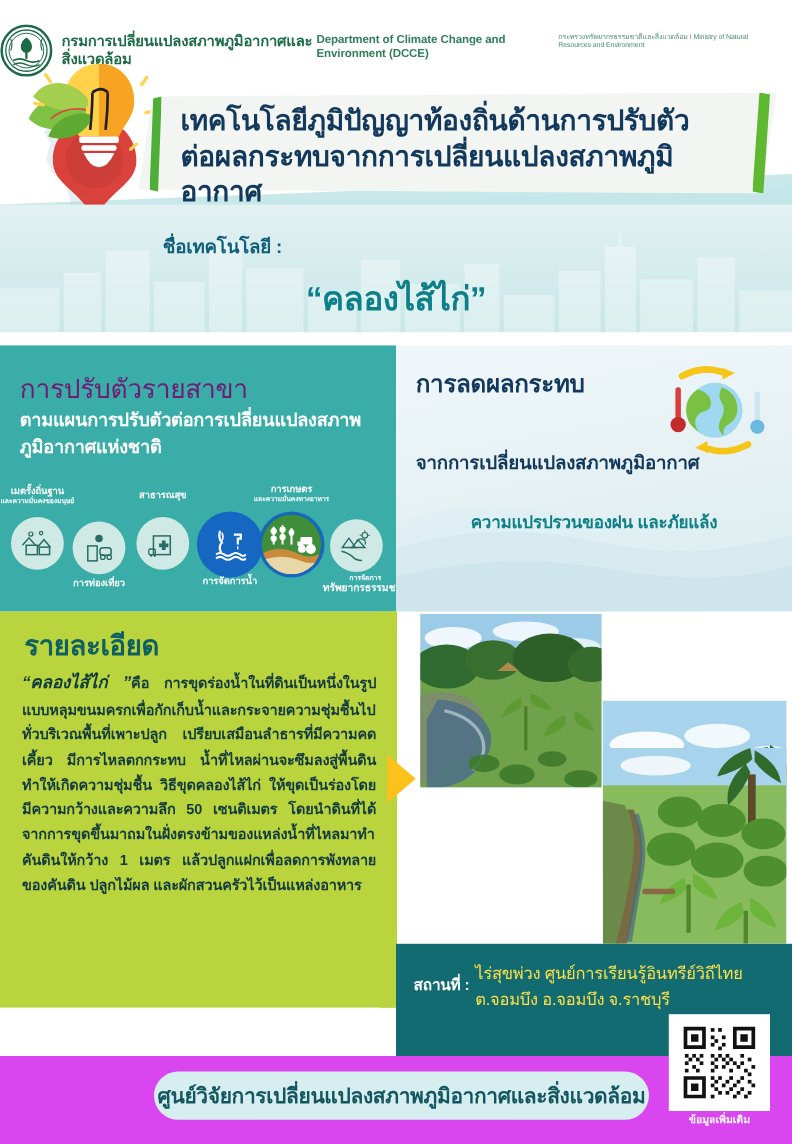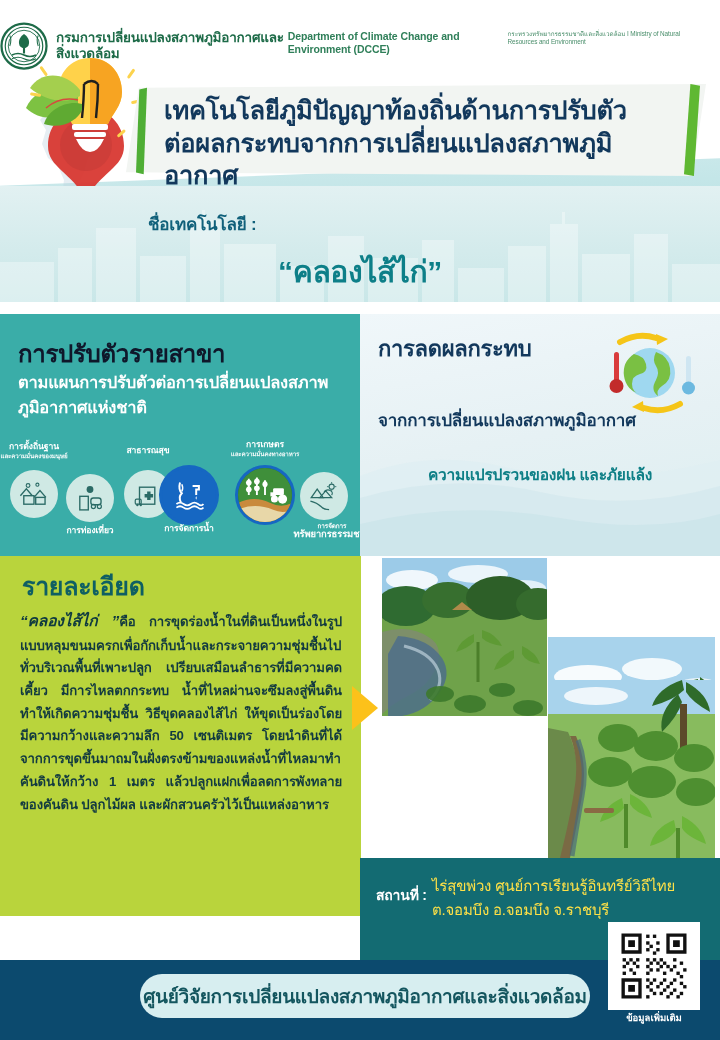--- a/index.html
+++ b/index.html
@@ -85,21 +85,21 @@
     color:#0d7f88; font-weight:bold; font-size:30px; letter-spacing:-.4px;
   }
 
   
   .panel-left {
     position:absolute; left:0; top:314px; width:360px; height:242px;
     background:#3aada8; overflow:hidden;
   }
   .pl-h1 {
     position:absolute; left:18px; top:20px;
-    color:#0f172a; font-weight:bold; font-size:24px; letter-spacing:-.3px;
+    color:#701a75; font-weight:normal; font-size:24px; letter-spacing:-.3px;
   }
   .pl-h2 {
     position:absolute; left:18px; top:56px; width:330px;
     color:#ffffff; font-size:16.5px; font-weight:bold; line-height:1.5;
     letter-spacing:-.2px;
   }
 
   .icons-wrap { position:absolute; left:0; top:126px; width:360px; height:108px; }
   .ic { position:absolute; }
   .ic-circle {
@@ -193,21 +193,21 @@
     z-index:6;
   }
   .qr-cap {
     position:absolute; left:608px; top:1010px; width:92px; text-align:center;
     color:#ffffff; font-size:9.5px; font-weight:bold; z-index:6;
   }
 
   
   .footer {
     position:absolute; left:0; top:960px; width:720px; height:80px;
-    background:#0c4a6e;
+    background:#d946ef;
   }
   .footer-pill {
     position:absolute; left:140px; top:14px; width:450px; height:44px;
     background:#d7eef0; border-radius:24px;
     display:flex; align-items:center; justify-content:center;
   }
   .footer-pill span {
     color:#14565f; font-weight:bold; font-size:19px; letter-spacing:-.3px;
   }
 </style>
@@ -325,21 +325,21 @@
           <svg viewBox="0 0 40 40" width="34" height="34">
             <path d="M4 22 L11 14 L18 22" fill="none" stroke="#2b6b66" stroke-width="1.6"></path>
             <path d="M20 24 L27 16 L34 24" fill="none" stroke="#2b6b66" stroke-width="1.6"></path>
             <rect x="8" y="22" width="12" height="10" fill="none" stroke="#2b6b66" stroke-width="1.6"></rect>
             <rect x="22" y="24" width="11" height="8" fill="none" stroke="#2b6b66" stroke-width="1.6"></rect>
             <circle cx="13" cy="10" r="2.2" fill="none" stroke="#2b6b66" stroke-width="1.3"></circle>
             <circle cx="24" cy="9" r="1.8" fill="none" stroke="#2b6b66" stroke-width="1.3"></circle>
           </svg>
         </div>
         <div class="ic-lab" style="left:-36px; top:-28px;">
-          <span>การตั้งถิ่นฐาน</span>
+          <span>เมตรั้งถิ่นฐาน</span>
           <span class="ic-sub">และความมั่นคงของมนุษย์</span>
         </div>
       </div>
 
       <div class="ic" style="left:66px; top:34px;">
         <div class="ic-circle">
           <svg viewBox="0 0 40 40" width="34" height="34">
             <circle cx="20" cy="10" r="4" fill="#2b6b66"></circle>
             <rect x="8" y="18" width="10" height="16" fill="none" stroke="#2b6b66" stroke-width="1.6"></rect>
             <rect x="21" y="20" width="12" height="8" rx="3" fill="none" stroke="#2b6b66" stroke-width="1.6"></rect>
@@ -360,21 +360,21 @@
             <rect x="5" y="26" width="7" height="6" rx="1.5" fill="none" stroke="#2b6b66" stroke-width="1.4"></rect>
             <circle cx="7.5" cy="33" r="1.4" fill="#2b6b66"></circle>
             <circle cx="11.5" cy="33" r="1.4" fill="#2b6b66"></circle>
           </svg>
         </div>
         <div class="ic-lab" style="left:-36px; top:-24px;">
           <span>สาธารณสุข</span>
         </div>
       </div>
 
-      <div class="ic" style="left:162px; top:28px;">
+      <div class="ic" style="left:182px; top:28px;">
         <div class="ic-circle active-blue" style="width:54px;height:54px;">
           <svg viewBox="0 0 40 40" width="36" height="36">
             <path d="M10 6 Q8 14 12 18 Q8 22 11 28" fill="none" stroke="#ffffff" stroke-width="2.2"></path>
             <path d="M12 8 Q14 12 12 16" fill="none" stroke="#ffffff" stroke-width="1.6"></path>
             <path d="M24 10 h7 v4 h-3 v6" fill="none" stroke="#ffffff" stroke-width="2.2"></path>
             <path d="M28 21 q1.6 3 0 4.4 q-1.6-1.4 0-4.4 Z" fill="#ffffff"></path>
             <path d="M6 30 q4-3 8 0 t8 0 t8 0 t6 0" fill="none" stroke="#ffffff" stroke-width="2"></path>
             <path d="M6 34 q4-3 8 0 t8 0 t8 0 t6 0" fill="none" stroke="#ffffff" stroke-width="2"></path>
           </svg>
         </div>

